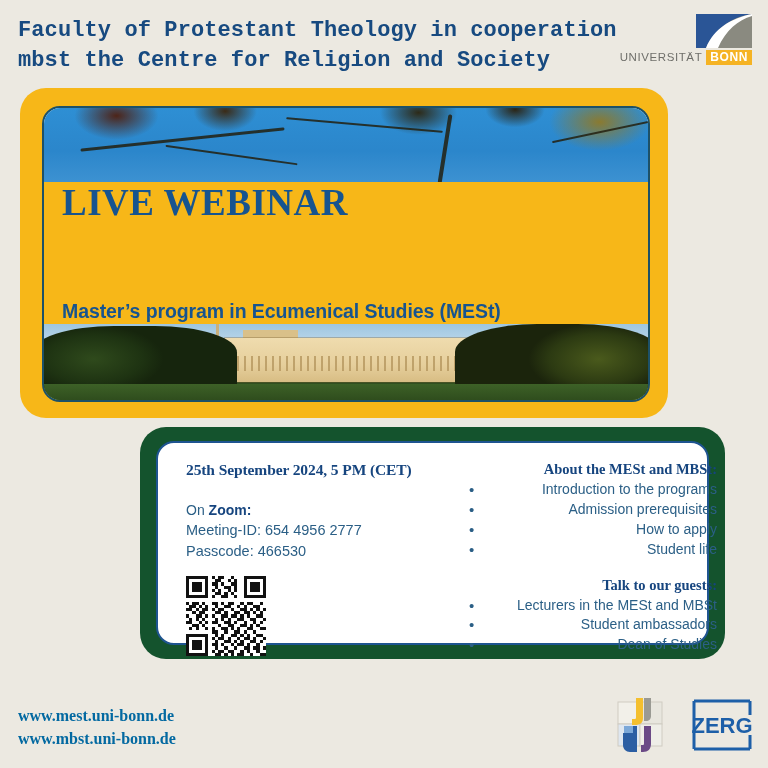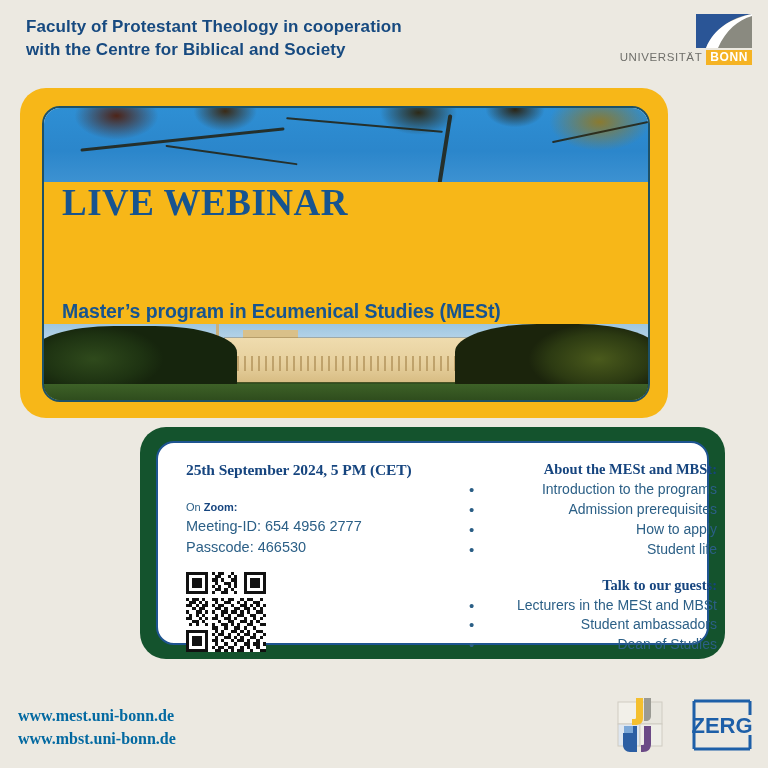--- a/index.html
+++ b/index.html
@@ -8,23 +8,23 @@
     background:#ece9e1;
     font-family:"Liberation Sans", sans-serif;
     overflow:hidden;
     position:relative;
   }
   .page { position:relative; width:768px; height:768px; }
 
   
   .header { position:absolute; left:0; top:0; width:768px; height:88px; }
   .faculty-line {
-    position:absolute; left:26px; top:16px; width:430px;
-    font-family:Liberation Sans, sans-serif;
-    font-weight:bold; font-size:17px; line-height:1.35;
+    position:absolute; left:18px; top:16px; width:430px;
+    font-family:Liberation Mono, monospace;
+    font-weight:bold; font-size:22px; line-height:1.35;
     color:#174a80; letter-spacing:.1px;
   }
   .faculty-line div { white-space:nowrap; }
 
   .uni-logo { position:absolute; right:16px; top:14px; width:120px; height:52px; }
   .uni-logo .mark { position:absolute; right:0; top:0; width:56px; height:34px; }
   .uni-logo .word {
     position:absolute; right:0; top:36px; height:15px;
     display:flex; align-items:stretch; font-size:11px;
   }
@@ -138,21 +138,21 @@
   }
   .info-cols { position:absolute; left:0; top:0; right:0; bottom:0; }
 
   .col-left  { position:absolute; left:28px; top:18px; width:260px; }
   .col-right { position:absolute; left:304px; top:18px; width:255px;text-align:right; }
 
   .date-line {
     font-family:"Liberation Serif", serif; font-weight:bold;
     font-size:15.5px; color:#16457f; letter-spacing:-.1px; white-space:nowrap;
   }
-  .zoom-line { margin-top:21px; font-size:11px; color:#2b5f86; line-height:1.45; }
+  .zoom-line { margin-top:21px; font-size:14px; color:#2b5f86; line-height:1.45; }
   .zoom-line b { color:#16457f; }
   .meet { font-size:14.5px; color:#2b5f86; line-height:1.45; }
 
   .qr { margin-top:14px; width:80px; height:80px; }
 
   .r-head {
     font-family:"Liberation Serif", serif; font-weight:bold;
     font-size:14.5px; color:#16457f; white-space:nowrap;
   }
   .r-list { margin:2px 0 0 0; padding:0 0 0 20px; list-style:none; }
@@ -179,21 +179,21 @@
   .zerg-logo { width:64px; height:58px; }
 </style>
 </head>
 <body>
 
 <div class="page">
 
   <div class="header">
     <div class="faculty-line">
       <div>Faculty of Protestant Theology in cooperation</div>
-      <div>with the Centre for Biblical and Society</div>
+      <div>mbst the Centre for Religion and Society</div>
     </div>
 
     <div class="uni-logo">
       <svg class="mark" viewBox="0 0 56 34">
         <rect x="0" y="0" width="56" height="34" fill="#8a8a80"></rect>
         <path d="M0 0 H56 C40 2 20 12 10 34 H0 Z" fill="#2a5596"></path>
         <path d="M56 0 C36 4 18 14 10 34 H22 C30 16 42 6 56 2 Z" fill="#ffffff"></path>
       </svg>
       <div class="word">
         <span class="u">UNIVERSITÄT</span>

